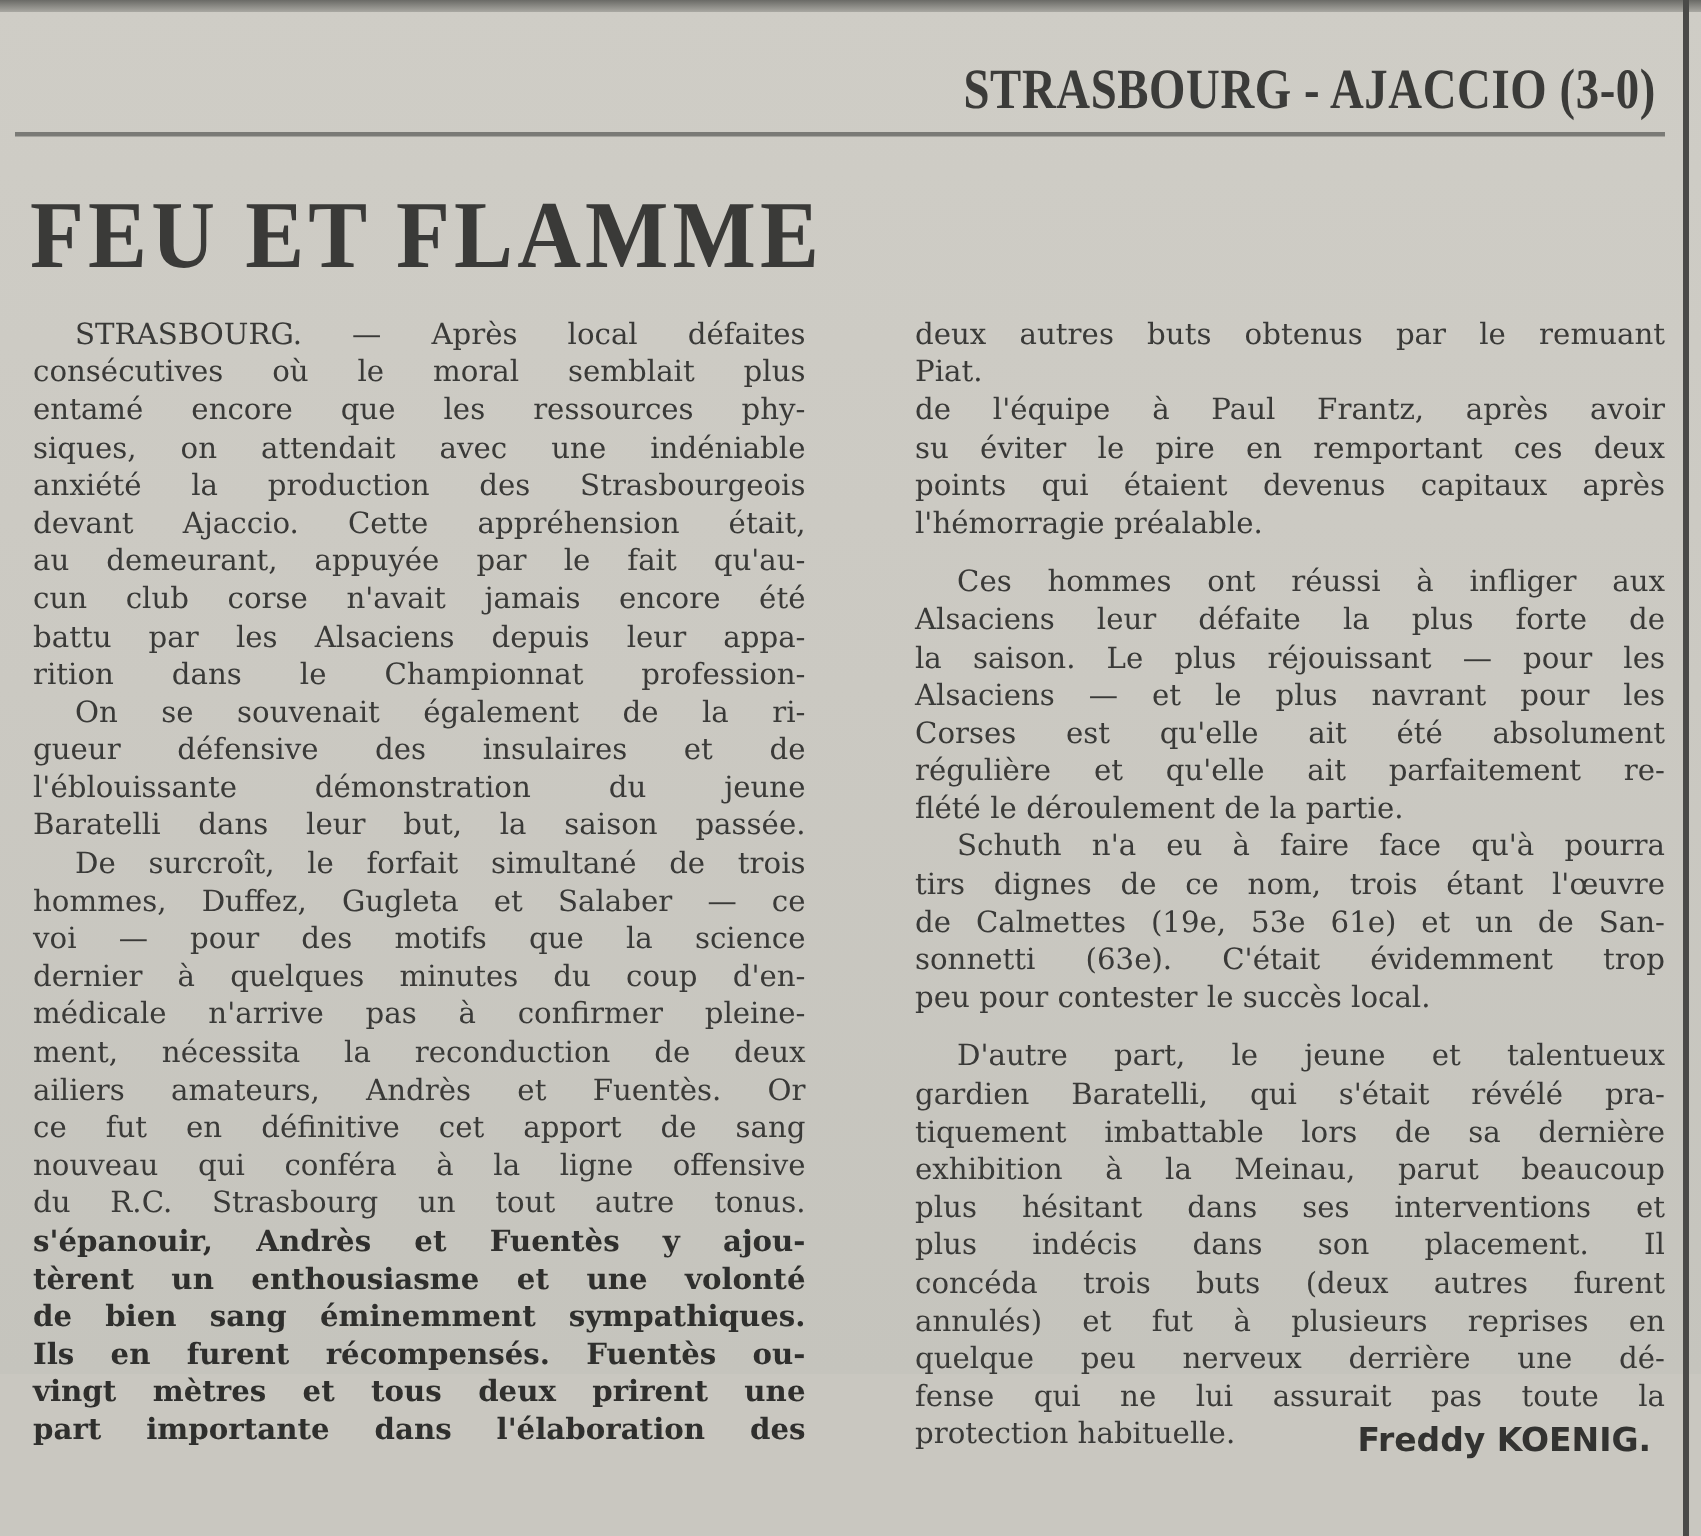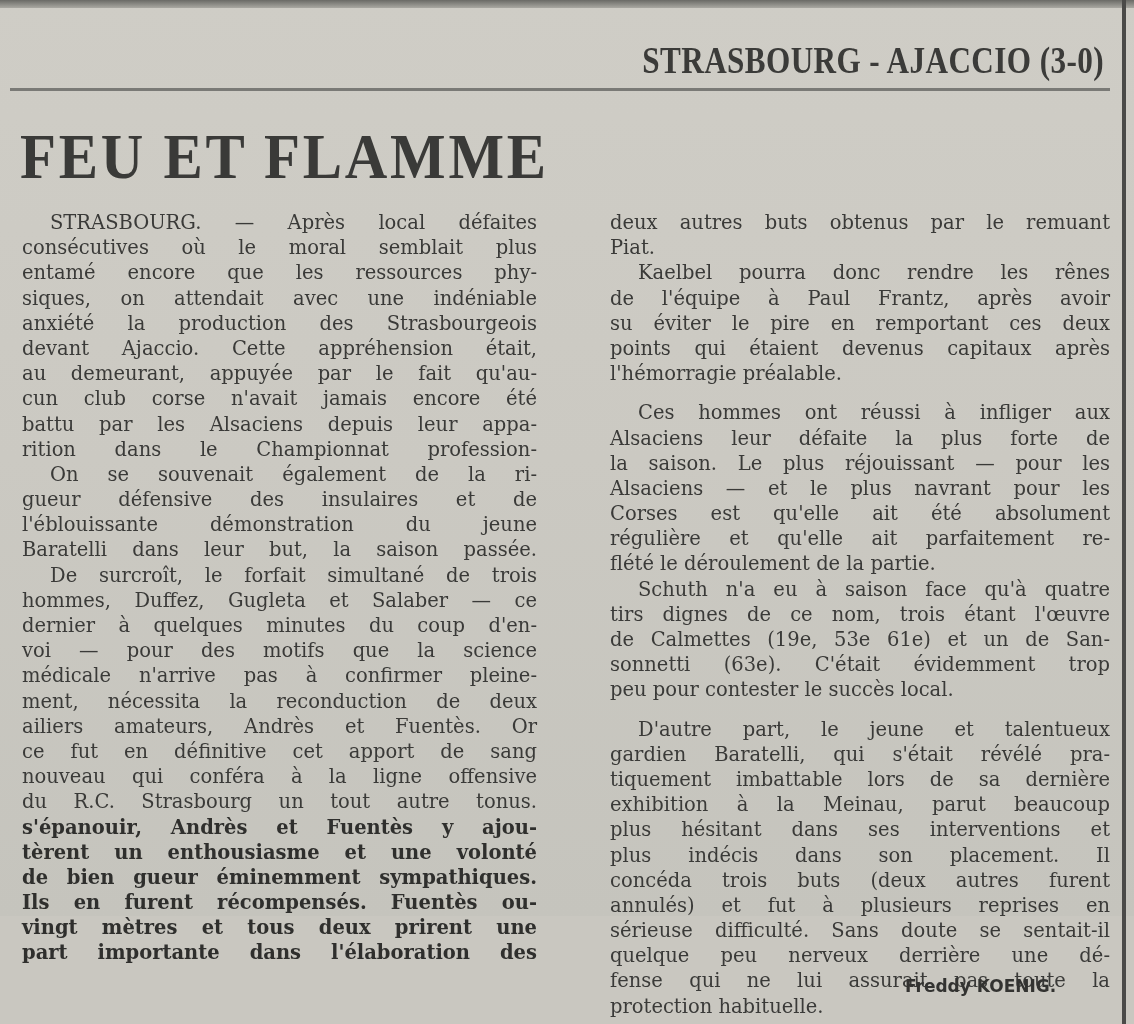--- a/index.html
+++ b/index.html
@@ -50,21 +50,21 @@
     display: block; white-space: nowrap; text-align: justify;
     text-align-last: justify; height: 25.2px; overflow: visible;
   }
   .line.last { text-align-last: left; }
   .line.indent { padding-left: 28px; }
   .gap { height: 14px; }
   .col.left .line.bold { font-weight: bold; color: #2f2f2d; }
   .signature {
     position: absolute; left: 905px; top: 948px;
     font-family: "DejaVu Sans", sans-serif; font-weight: bold;
-    font-size: 17px; color: #333331; white-space: nowrap; margin-top: 28px;
+    font-size: 22px; color: #333331; white-space: nowrap;
   }
 </style>
 </head>
 <body>
 
 <div class="paper">
   <div class="top-edge"></div>
   <div class="right-rule"></div>
 
   <div class="kicker">STRASBOURG - AJACCIO (3-0)</div>
@@ -81,65 +81,63 @@
       <span class="line">au demeurant, appuyée par le fait qu'au-</span>
       <span class="line">cun club corse n'avait jamais encore été</span>
       <span class="line">battu par les Alsaciens depuis leur appa-</span>
       <span class="line">rition dans le Championnat profession-</span>
       <span class="line indent">On se souvenait également de la ri-</span>
       <span class="line">gueur défensive des insulaires et de</span>
       <span class="line">l'éblouissante démonstration du jeune</span>
       <span class="line">Baratelli dans leur but, la saison passée.</span>
       <span class="line indent">De surcroît, le forfait simultané de trois</span>
       <span class="line">hommes, Duffez, Gugleta et Salaber — ce</span>
+      <span class="line">voi — pour des motifs que la science</span>
       <span class="line">dernier à quelques minutes du coup d'en-</span>
-      <span class="line">voi — pour des motifs que la science</span>
       <span class="line">médicale n'arrive pas à confirmer pleine-</span>
       <span class="line">ment, nécessita la reconduction de deux</span>
       <span class="line">ailiers amateurs, Andrès et Fuentès. Or</span>
       <span class="line">ce fut en définitive cet apport de sang</span>
       <span class="line">nouveau qui conféra à la ligne offensive</span>
       <span class="line">du R.C. Strasbourg un tout autre tonus.</span>
       <span class="line bold">s'épanouir, Andrès et Fuentès y ajou-</span>
       <span class="line bold">tèrent un enthousiasme et une volonté</span>
-      <span class="line bold">de bien gueur éminemment sympathiques.</span>
+      <span class="line bold">de bien sang éminemment sympathiques.</span>
       <span class="line bold">Ils en furent récompensés. Fuentès ou-</span>
       <span class="line bold">vingt mètres et tous deux prirent une</span>
       <span class="line bold">part importante dans l'élaboration des</span>
     </div>
   <div class="col right" id="col-right">
       <span class="line">deux autres buts obtenus par le remuant</span>
       <span class="line last">Piat.</span>
-      <span class="line indent">Kaelbel pourra donc rendre les rênes</span>
       <span class="line">de l'équipe à Paul Frantz, après avoir</span>
       <span class="line">su éviter le pire en remportant ces deux</span>
       <span class="line">points qui étaient devenus capitaux après</span>
       <span class="line last">l'hémorragie préalable.</span>
       <div class="gap"></div>
       <span class="line indent">Ces hommes ont réussi à infliger aux</span>
       <span class="line">Alsaciens leur défaite la plus forte de</span>
       <span class="line">la saison. Le plus réjouissant — pour les</span>
       <span class="line">Alsaciens — et le plus navrant pour les</span>
       <span class="line">Corses est qu'elle ait été absolument</span>
       <span class="line">régulière et qu'elle ait parfaitement re-</span>
       <span class="line last">flété le déroulement de la partie.</span>
-      <span class="line indent">Schuth n'a eu à saison face qu'à quatre</span>
+      <span class="line indent">Schuth n'a eu à faire face qu'à pourra</span>
       <span class="line">tirs dignes de ce nom, trois étant l'œuvre</span>
       <span class="line">de Calmettes (19e, 53e 61e) et un de San-</span>
       <span class="line">sonnetti (63e). C'était évidemment trop</span>
       <span class="line last">peu pour contester le succès local.</span>
       <div class="gap"></div>
       <span class="line indent">D'autre part, le jeune et talentueux</span>
       <span class="line">gardien Baratelli, qui s'était révélé pra-</span>
       <span class="line">tiquement imbattable lors de sa dernière</span>
       <span class="line">exhibition à la Meinau, parut beaucoup</span>
       <span class="line">plus hésitant dans ses interventions et</span>
       <span class="line">plus indécis dans son placement. Il</span>
       <span class="line">concéda trois buts (deux autres furent</span>
       <span class="line">annulés) et fut à plusieurs reprises en</span>
-      <span class="line">sérieuse difficulté. Sans doute se sentait-il</span>
       <span class="line">quelque peu nerveux derrière une dé-</span>
       <span class="line">fense qui ne lui assurait pas toute la</span>
       <span class="line last">protection habituelle.</span>
     </div>
 
   <div class="signature">Freddy KOENIG.</div>
 </div>
 
 </body></html>

